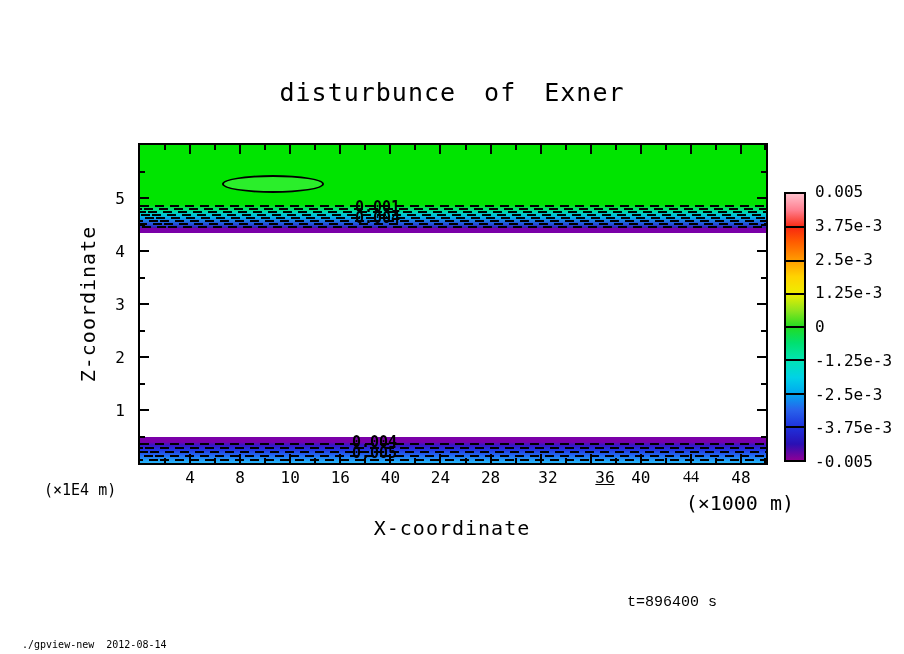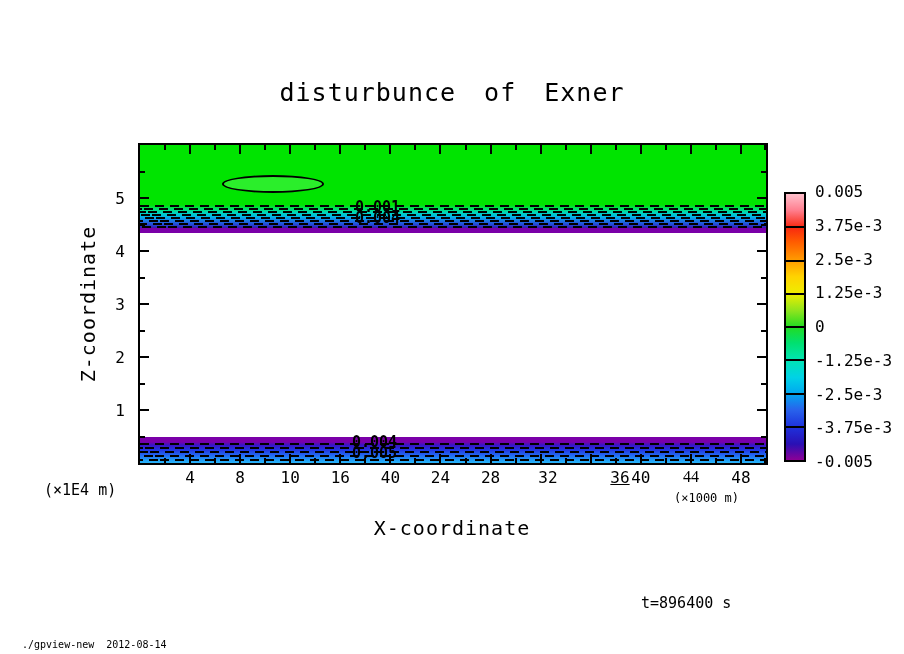--- a/index.html
+++ b/index.html
@@ -42,23 +42,23 @@
   .cbsep { position:absolute; left:0; width:18px; height:2px; background:#000; }
 
   #cb-labels { left:815px; top:184px; height:286px; display:flex; flex-direction:column;
     justify-content:space-between; }
   .cb-label { font-size:16px; line-height:16px; height:16px; white-space:nowrap; }
 
   #xaxis-title { left:0; top:516px; width:904px; text-align:center; font-size:20px; letter-spacing:1px; }
   #yaxis-title { left:88px; top:304px; transform:translate(-50%,-50%) rotate(-90deg);
     font-size:20px; white-space:nowrap; letter-spacing:1px; }
   #unit-left { left:44px; top:481px; font-size:15px; white-space:nowrap; }
-  #unit-right { left:674px; top:491px; width:120px; text-align:left; font-size:12px; white-space:nowrap; }
+  #unit-right { left:674px; top:491px; width:120px; text-align:right; font-size:20px; white-space:nowrap; }
   #contour-interval { left:0; top:566px; width:904px; text-align:center; font-size:17px; word-spacing:4px; }
-  #time-label { left:641px; top:594px; font-size:15px; }
+  #time-label { left:627px; top:594px; font-size:15px;font-family:Liberation Mono, monospace; }
   #footer-left { left:22px; top:639px; font-size:10px; white-space:pre; }
   #footer-right { right:33px; top:639px; font-size:10px; white-space:pre; }
 </style>
 </head>
 <body>
 
 <div id="wrap">
 
   <div id="title" class="abs">disturbunce of Exner</div>
 
@@ -188,21 +188,21 @@
 
   <div id="footer-left" class="abs">./gpview-new  2012-08-14</div>
 <div class="xlab" style="left: 173.08px; top: 468px;">4</div>
     <div class="xlab" style="left: 223.16px; top: 468px;">8</div>
     <div class="xlab" style="left: 273.24px; top: 468px;">10</div>
     <div class="xlab" style="left: 323.32px; top: 468px;">16</div>
     <div class="xlab" style="left: 373.4px; top: 468px;">40</div>
     <div class="xlab" style="left: 423.48px; top: 468px;">24</div>
     <div class="xlab" style="left: 473.56px; top: 468px;">28</div>
     <div class="xlab" style="left: 523.64px; top: 468px; text-align: right;">32</div>
-    <div class="xlab" style="left: 603px; top: 468px; text-decoration: underline;">36</div>
+    <div class="xlab" style="left: 588px; top: 468px; text-decoration: underline;">36</div>
     <div class="xlab" style="left: 623.8px; top: 468px;">40</div>
     <div class="xlab" style="left: 673.88px; top: 468px; font-family: Liberation Serif, serif;">44</div>
     <div class="xlab" style="left: 723.96px; top: 468px;">48</div>
     <div class="zlab" style="left: 95px; top: 401px;">1</div>
     <div class="zlab" style="left: 95px; top: 348px;">2</div>
     <div class="zlab" style="left: 95px; top: 295px;">3</div>
     <div class="zlab" style="left: 95px; top: 242px;">4</div>
     <div class="zlab" style="left: 95px; top: 189px;">5</div>
   </div>
 

